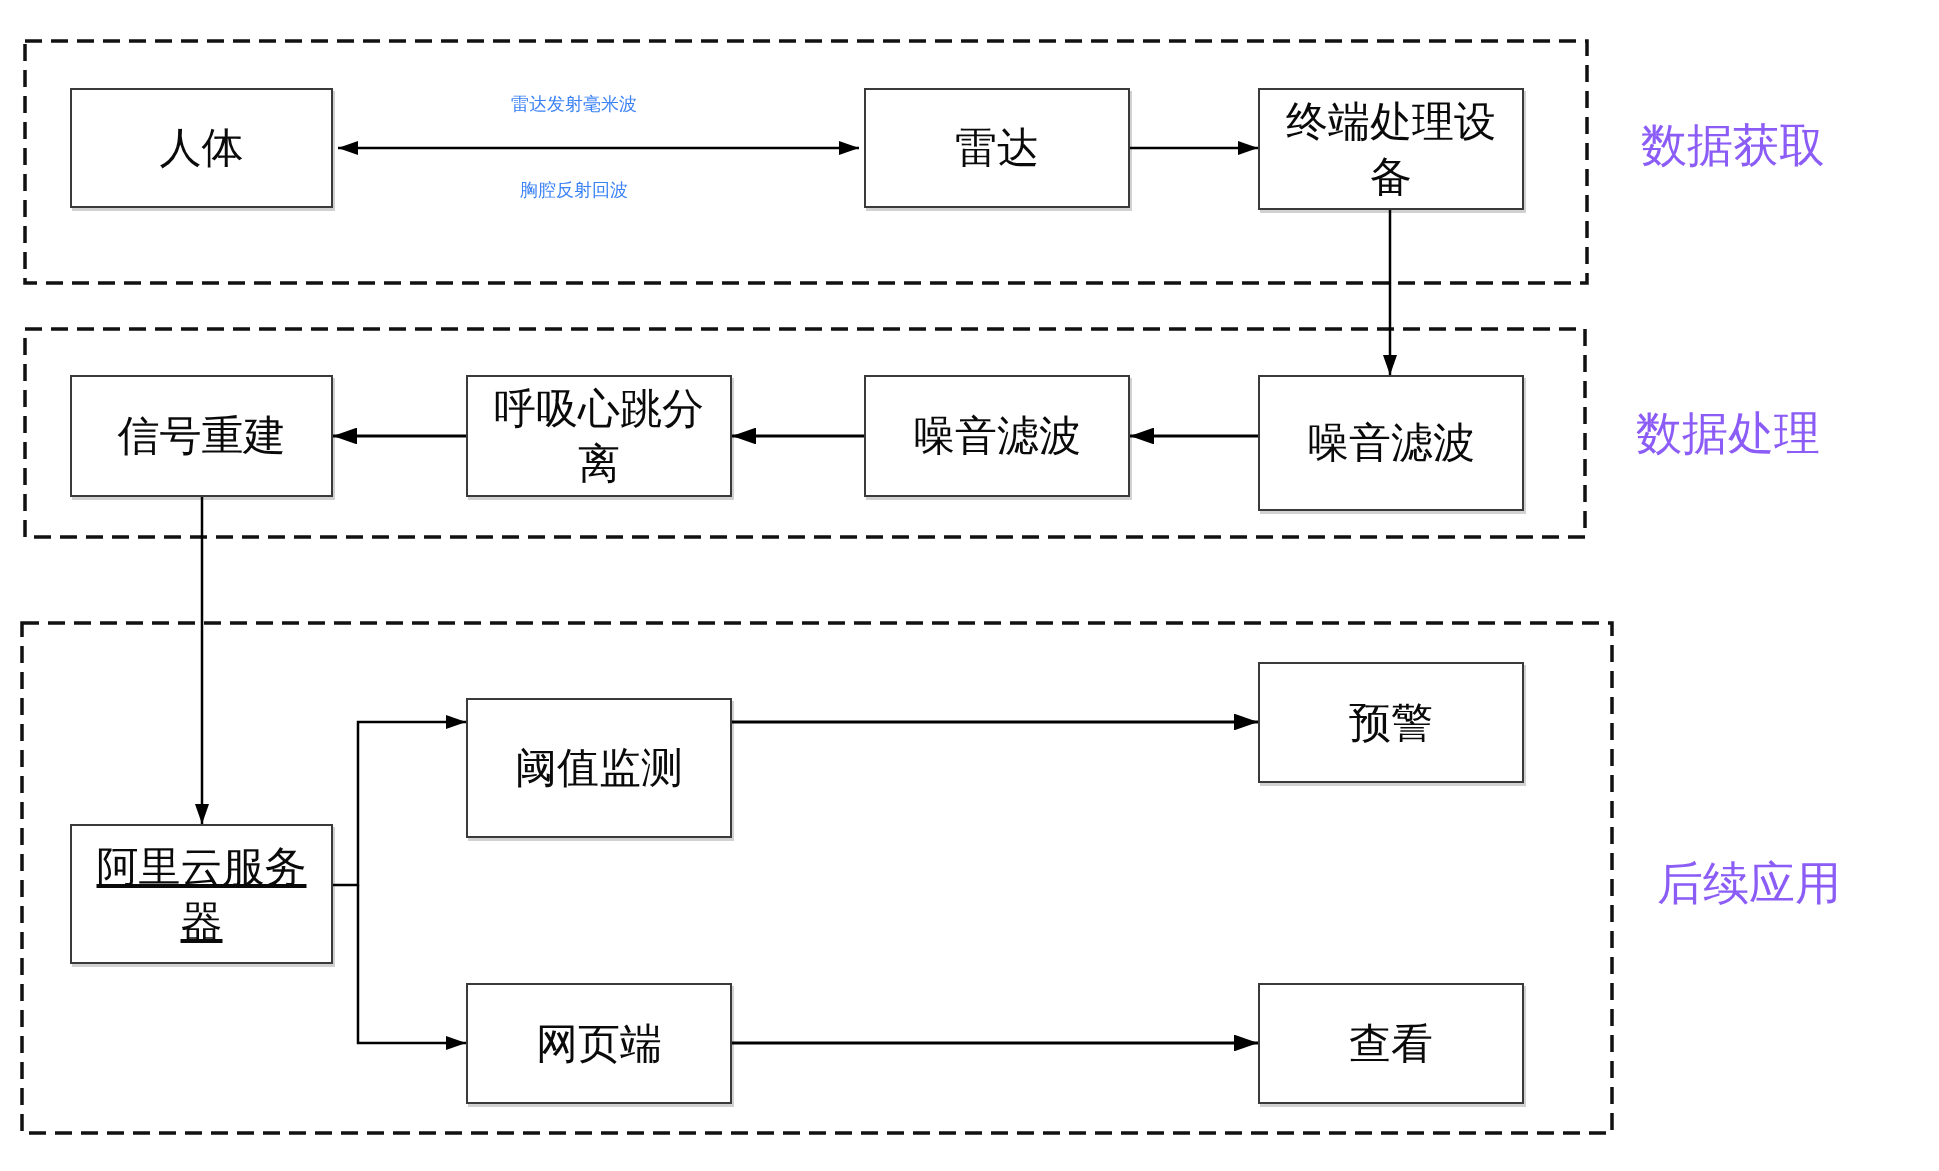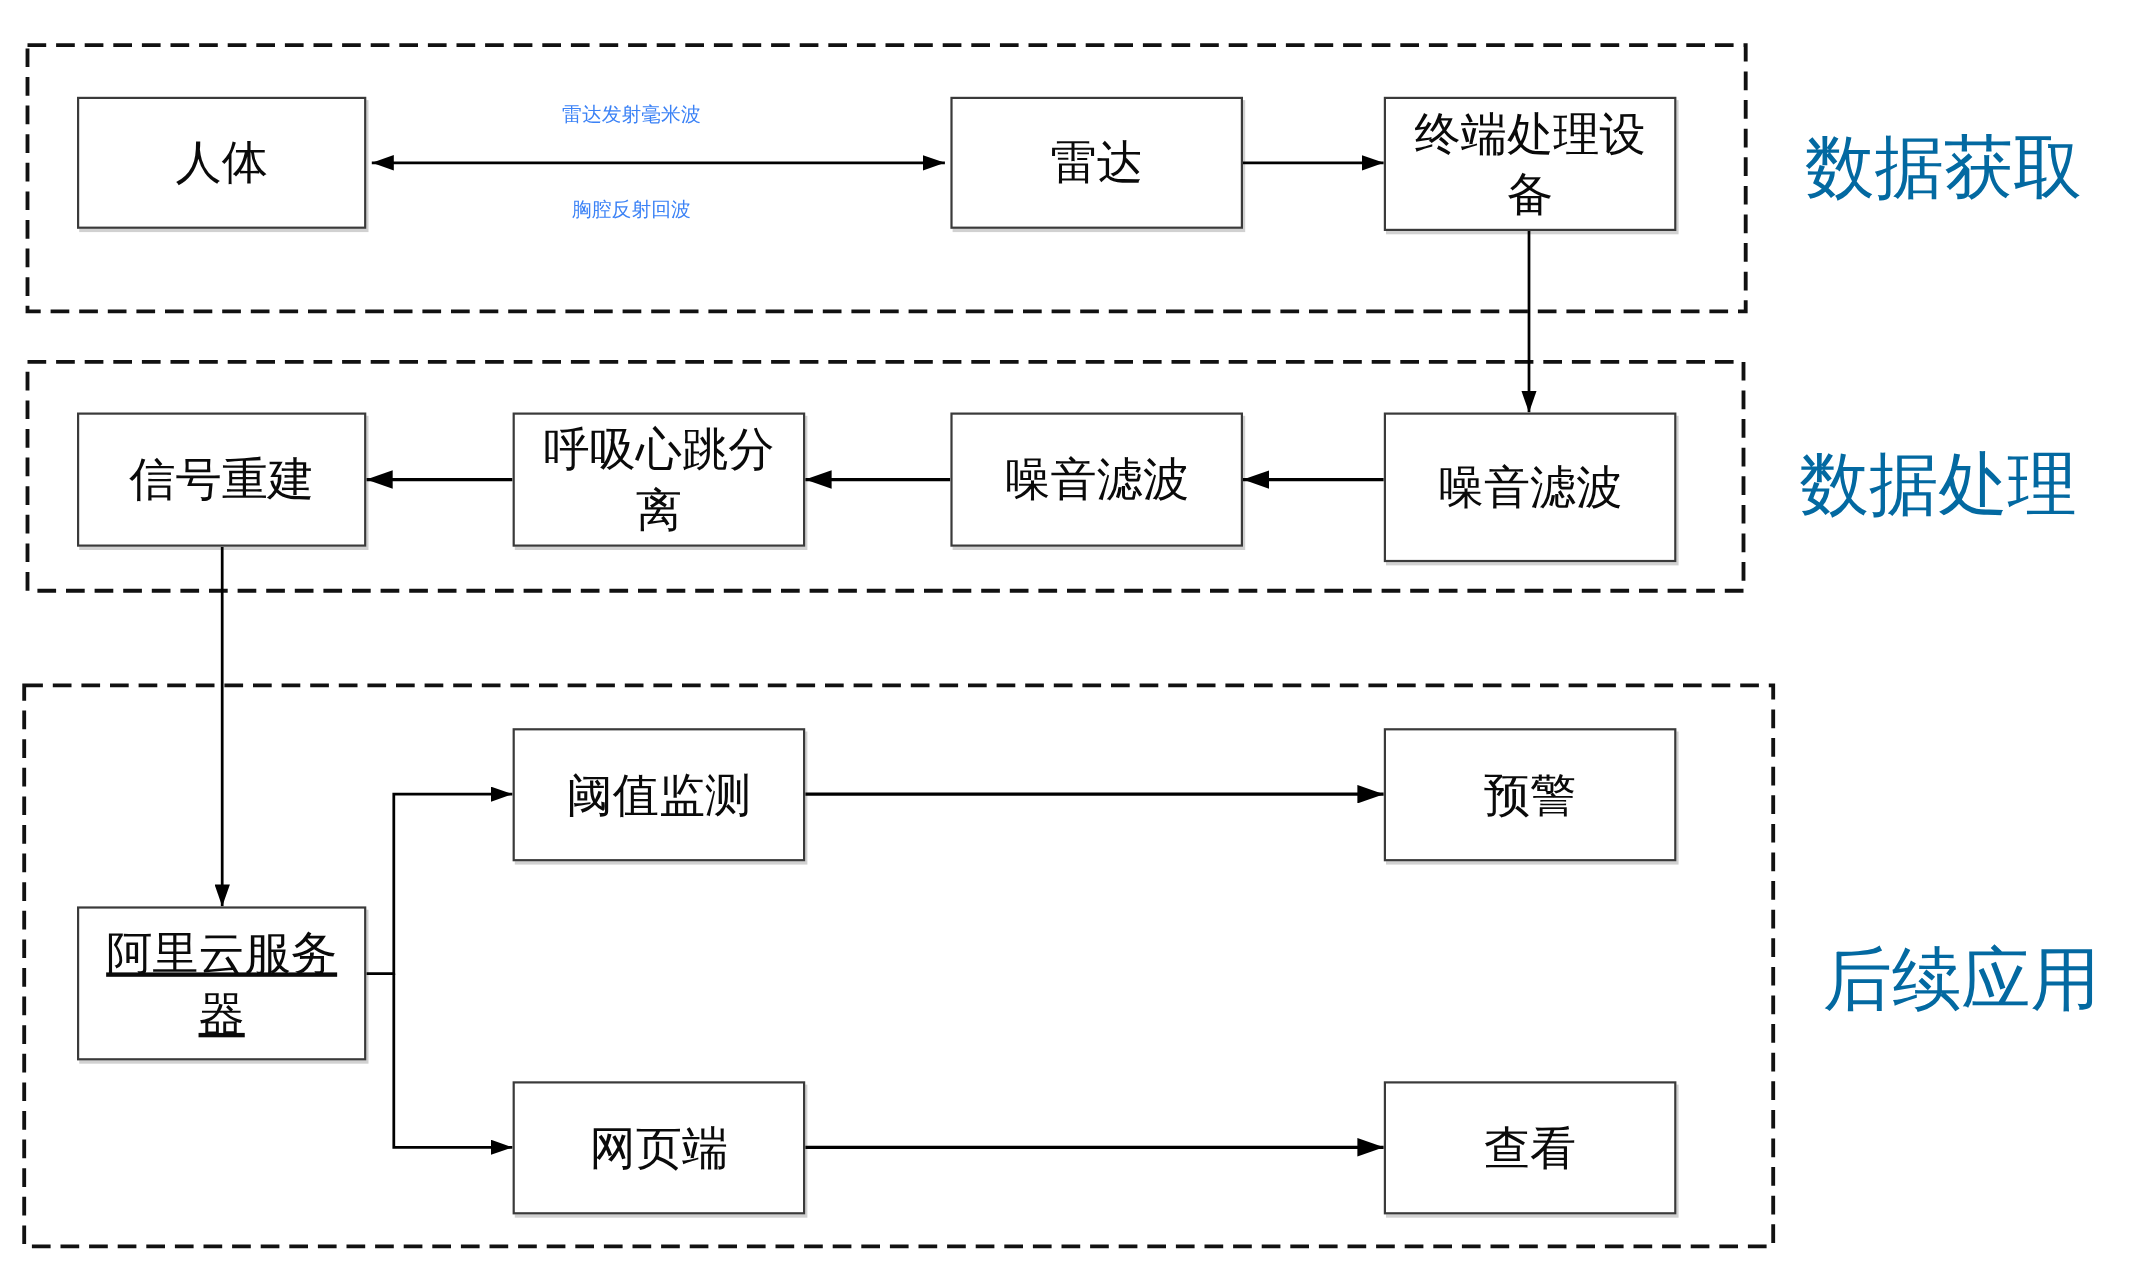--- a/index.html
+++ b/index.html
@@ -22,23 +22,23 @@
     display:flex;align-items:center;justify-content:center;
     text-align:center;
     color:#0a0a0a;
     font-size:42px;
     line-height:1.32;
     white-space:pre-line;
     z-index:2;
   }
   .section-label{
     position:absolute;
-    font-size:63px;
+    font-size:46px;
     line-height:1.0;
-    color:#0369a1;
+    color:#8b5cf6;
     white-space:nowrap;
     z-index:3;
   }
   .edge-label{
     position:absolute;
     font-size:18px;
     line-height:1.0;
     color:#3b82f6;
     white-space:nowrap;
     z-index:3;
@@ -80,21 +80,21 @@
 
   <div class="edge-label" style="left:511px;top:95px;">雷达发射毫米波</div>
   <div class="edge-label" style="left:520px;top:181px;">胸腔反射回波</div>
 
   <div class="node" style="left:70px;top:375px;width:263px;height:122px;">信号重建</div>
   <div class="node" style="left:466px;top:375px;width:266px;height:122px;">呼吸心跳分
 离</div>
   <div class="node" style="left:864px;top:375px;width:266px;height:122px;">噪音滤波</div>
   <div class="node" style="left:1258px;top:375px;width:266px;height:136px;">噪音滤波</div>
 
-  <div class="node" style="left:466px;top:662px;width:266px;height:121px;">阈值监测</div>
+  <div class="node" style="left:466px;top:698px;width:266px;height:140px;">阈值监测</div>
   <div class="node" style="left:1258px;top:662px;width:266px;height:121px;">预警</div>
   <div class="node" style="left:70px;top:824px;width:263px;height:140px;text-decoration:underline;">阿里云服务
 器</div>
   <div class="node" style="left:466px;top:983px;width:266px;height:121px;">网页端</div>
   <div class="node" style="left:1258px;top:983px;width:266px;height:121px;">查看</div>
 
   <div class="section-label" style="left:1641px;top:122px;">数据获取</div>
   <div class="section-label" style="left:1636px;top:410px;">数据处理</div>
   <div class="section-label" style="left:1657px;top:860px;">后续应用</div>
 

